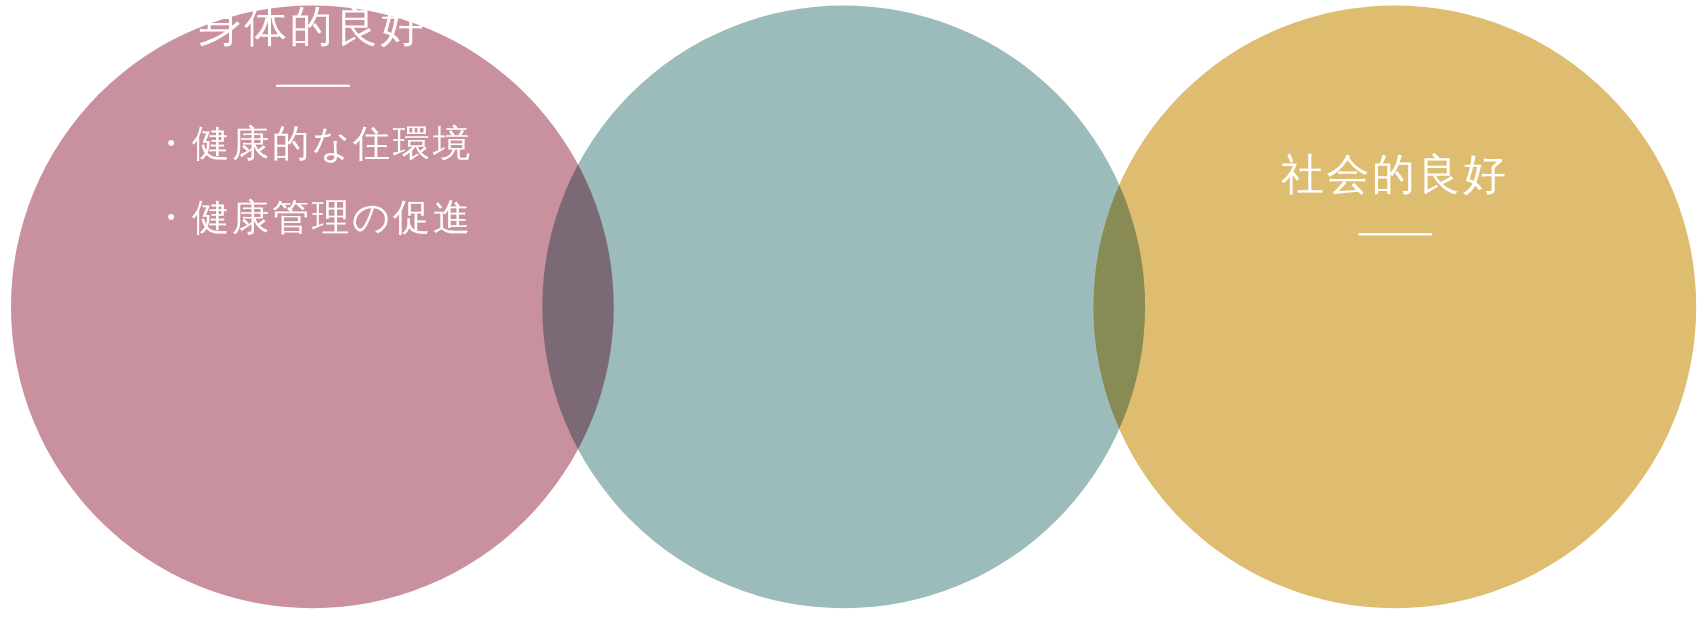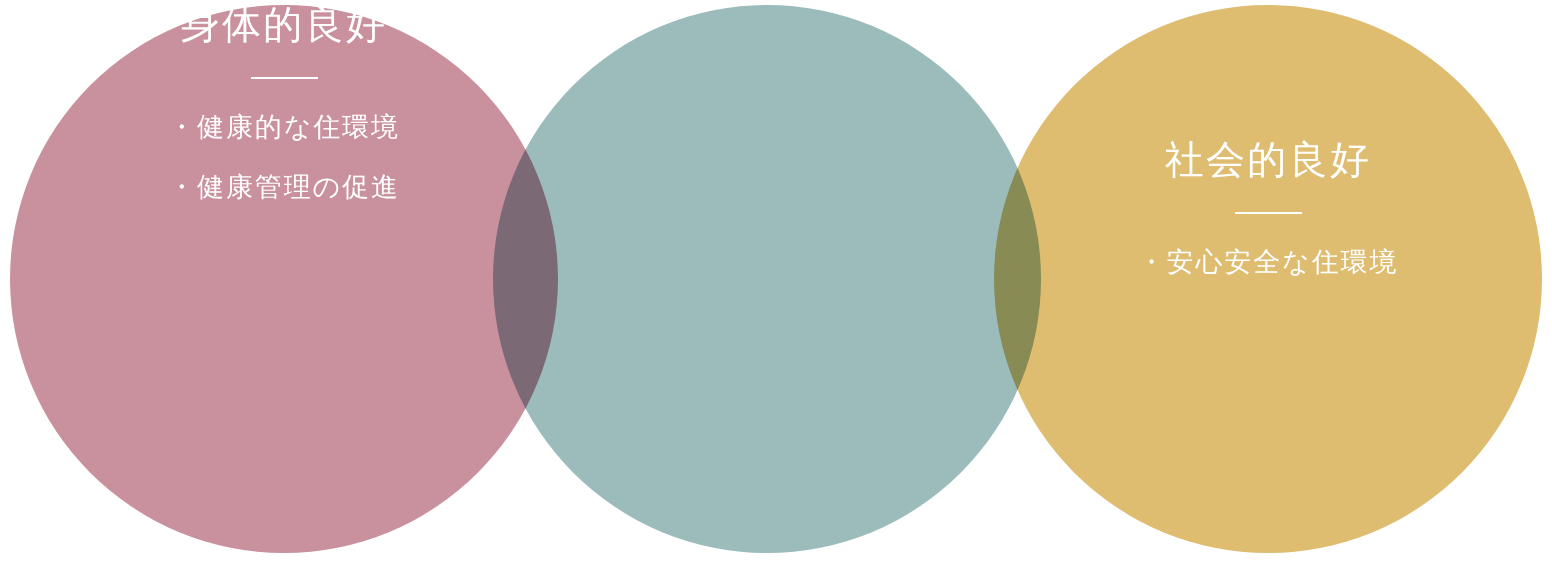--- a/index.html
+++ b/index.html
@@ -78,21 +78,21 @@
 
   .venn-items {
     margin-top: 34px;
     display: flex;
     flex-direction: column;
     align-items: center;
     gap: 30px;
   }
 
   .venn-item {
-    font-size: 27px;
+    font-size: 34px;
     line-height: 1.1;
     letter-spacing: 0.07em;
     color: #ffffff;
     white-space: nowrap;
   }
 
   
   .venn-text.t2 .venn-title { margin-top: 135px; }
   .venn-text.t3 .venn-title { margin-top: 135px; }
 </style>
@@ -116,18 +116,17 @@
         <div class="venn-item">・健康的な住環境</div>
         <div class="venn-item">・健康管理の促進</div>
       </div>
     </div>
 
 
     <div class="venn-text t3">
       <div class="venn-title">社会的良好</div>
       <div class="venn-divider"></div>
       <div class="venn-items">
-        <div class="venn-item">・安心安全な住環境</div>
       </div>
     </div>
 
   </div>
 </div>
 
 </body></html>

